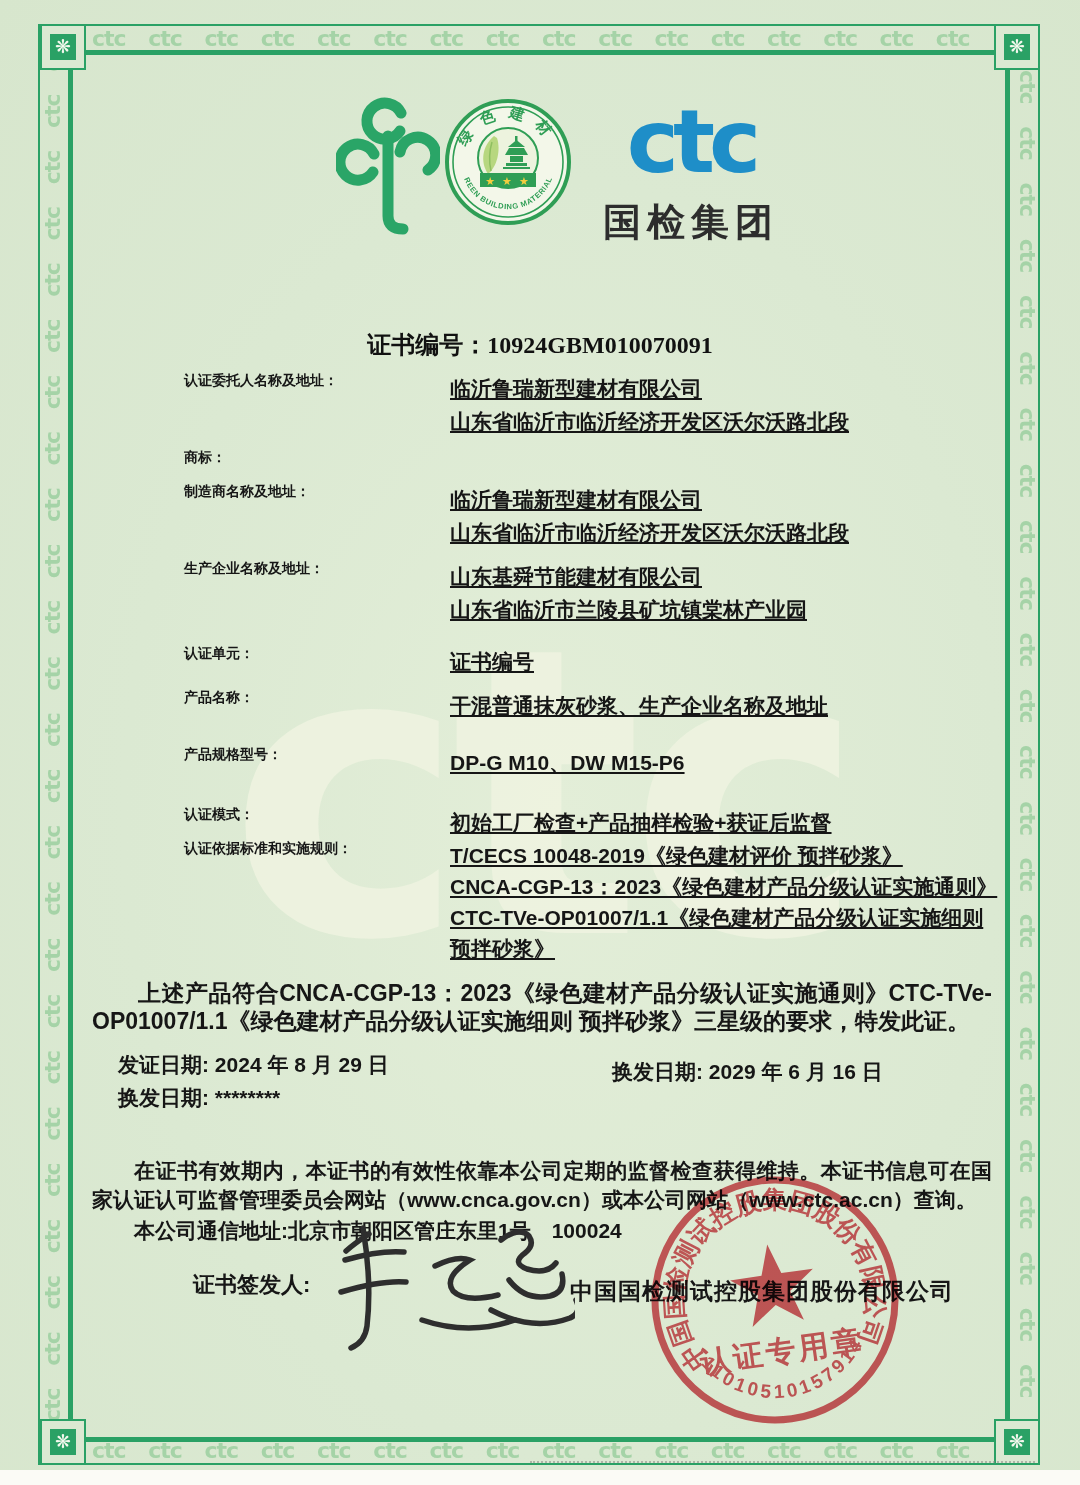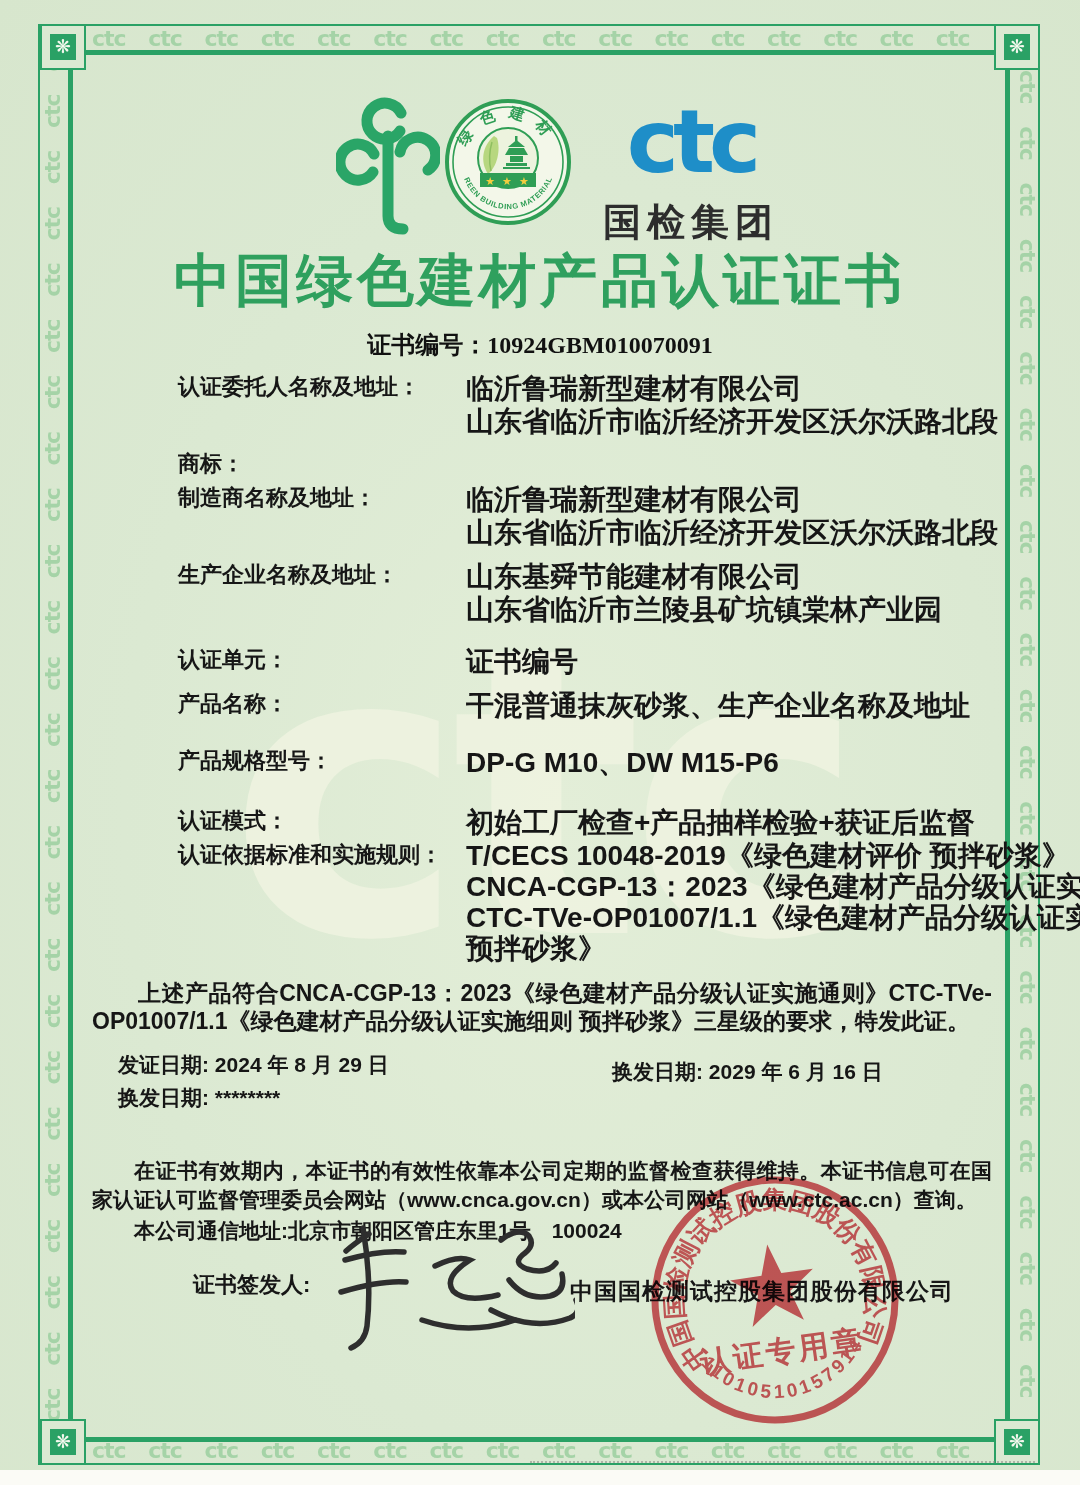--- a/index.html
+++ b/index.html
@@ -43,22 +43,22 @@
   .ctclogo .word{font-family:"DejaVu Sans", sans-serif;font-weight:900;font-size:88px;line-height:92px;
     letter-spacing:-6px;color:#1e8ec8;}
   .ctclogo .sub{font-weight:900;font-size:38px;line-height:40px;letter-spacing:6px;color:#2d2d2d;margin-top:14px;}
   
   .title{position:absolute;left:0;top:243px;width:1080px;text-align:center;z-index:5;
     font-family:"DejaVu Serif","Liberation Serif",serif;font-weight:900;font-size:57px;letter-spacing:4px;color:#2fa05e;}
   .certno{position:absolute;left:0;top:329px;width:1080px;text-align:center;z-index:5;
     font-family:Liberation Serif, serif;font-weight:700;font-size:24px;color:#111;}
   
   .row{position:absolute;left:172px;width:830px;z-index:5;}
-  .row .lab{position:absolute;left:6px;top:0;font-weight:700;font-size:22px;white-space:nowrap;}
-  .row .vals{position:absolute;left:294px;top:0;width:552px;font-weight:700;font-size:28px;line-height:33px;}
+  .row .lab{position:absolute;left:12px;top:0;font-weight:700;font-size:14px;white-space:nowrap;}
+  .row .vals{position:absolute;left:278px;top:0;width:552px;font-weight:700;font-size:21px;line-height:33px;text-decoration:underline;}
   .row .vals div{white-space:nowrap;}
   .r1{top:372px;} .r2{top:449px;} .r3{top:483px;} .r4{top:560px;}
   .r5{top:645px;} .r6{top:689px;} .r7{top:746px;} .r8{top:806px;}
   .r9{top:840px;} .r9 .vals{line-height:31px;}
   
   .statement{position:absolute;left:92px;top:957px;width:900px;z-index:5;
     font-weight:700;font-size:23px;line-height:27.5px;text-indent:2em;text-align:justify;}
   .dates{position:absolute;left:0;top:0;width:1080px;z-index:5;font-weight:700;font-size:21px;}
   .d-issue{position:absolute;left:118px;top:1051px;}
   .d-reissue{position:absolute;left:118px;top:1084px;}
@@ -136,21 +136,20 @@
       <text font-size="7.6" font-weight="bold" fill="#2f9e55" letter-spacing="0.6" text-anchor="middle">
         <textPath href="#arcBot" startOffset="50%">GREEN BUILDING MATERIALS</textPath>
       </text>
     </svg>
     <div class="ctclogo">
       <div class="word">ctc</div>
       <div class="sub">国检集团</div>
     </div>
   </div>
 
-  <div class="title">中国绿色建材产品认证证书</div>
   <div class="certno">证书编号：10924GBM010070091</div>
 
   <div class="row r1">
     <span class="lab">认证委托人名称及地址：</span>
     <div class="vals">
         <div>临沂鲁瑞新型建材有限公司</div>
       <div>山东省临沂市临沂经济开发区沃尔沃路北段</div>
       </div>
   </div>
   <div class="row r2">

